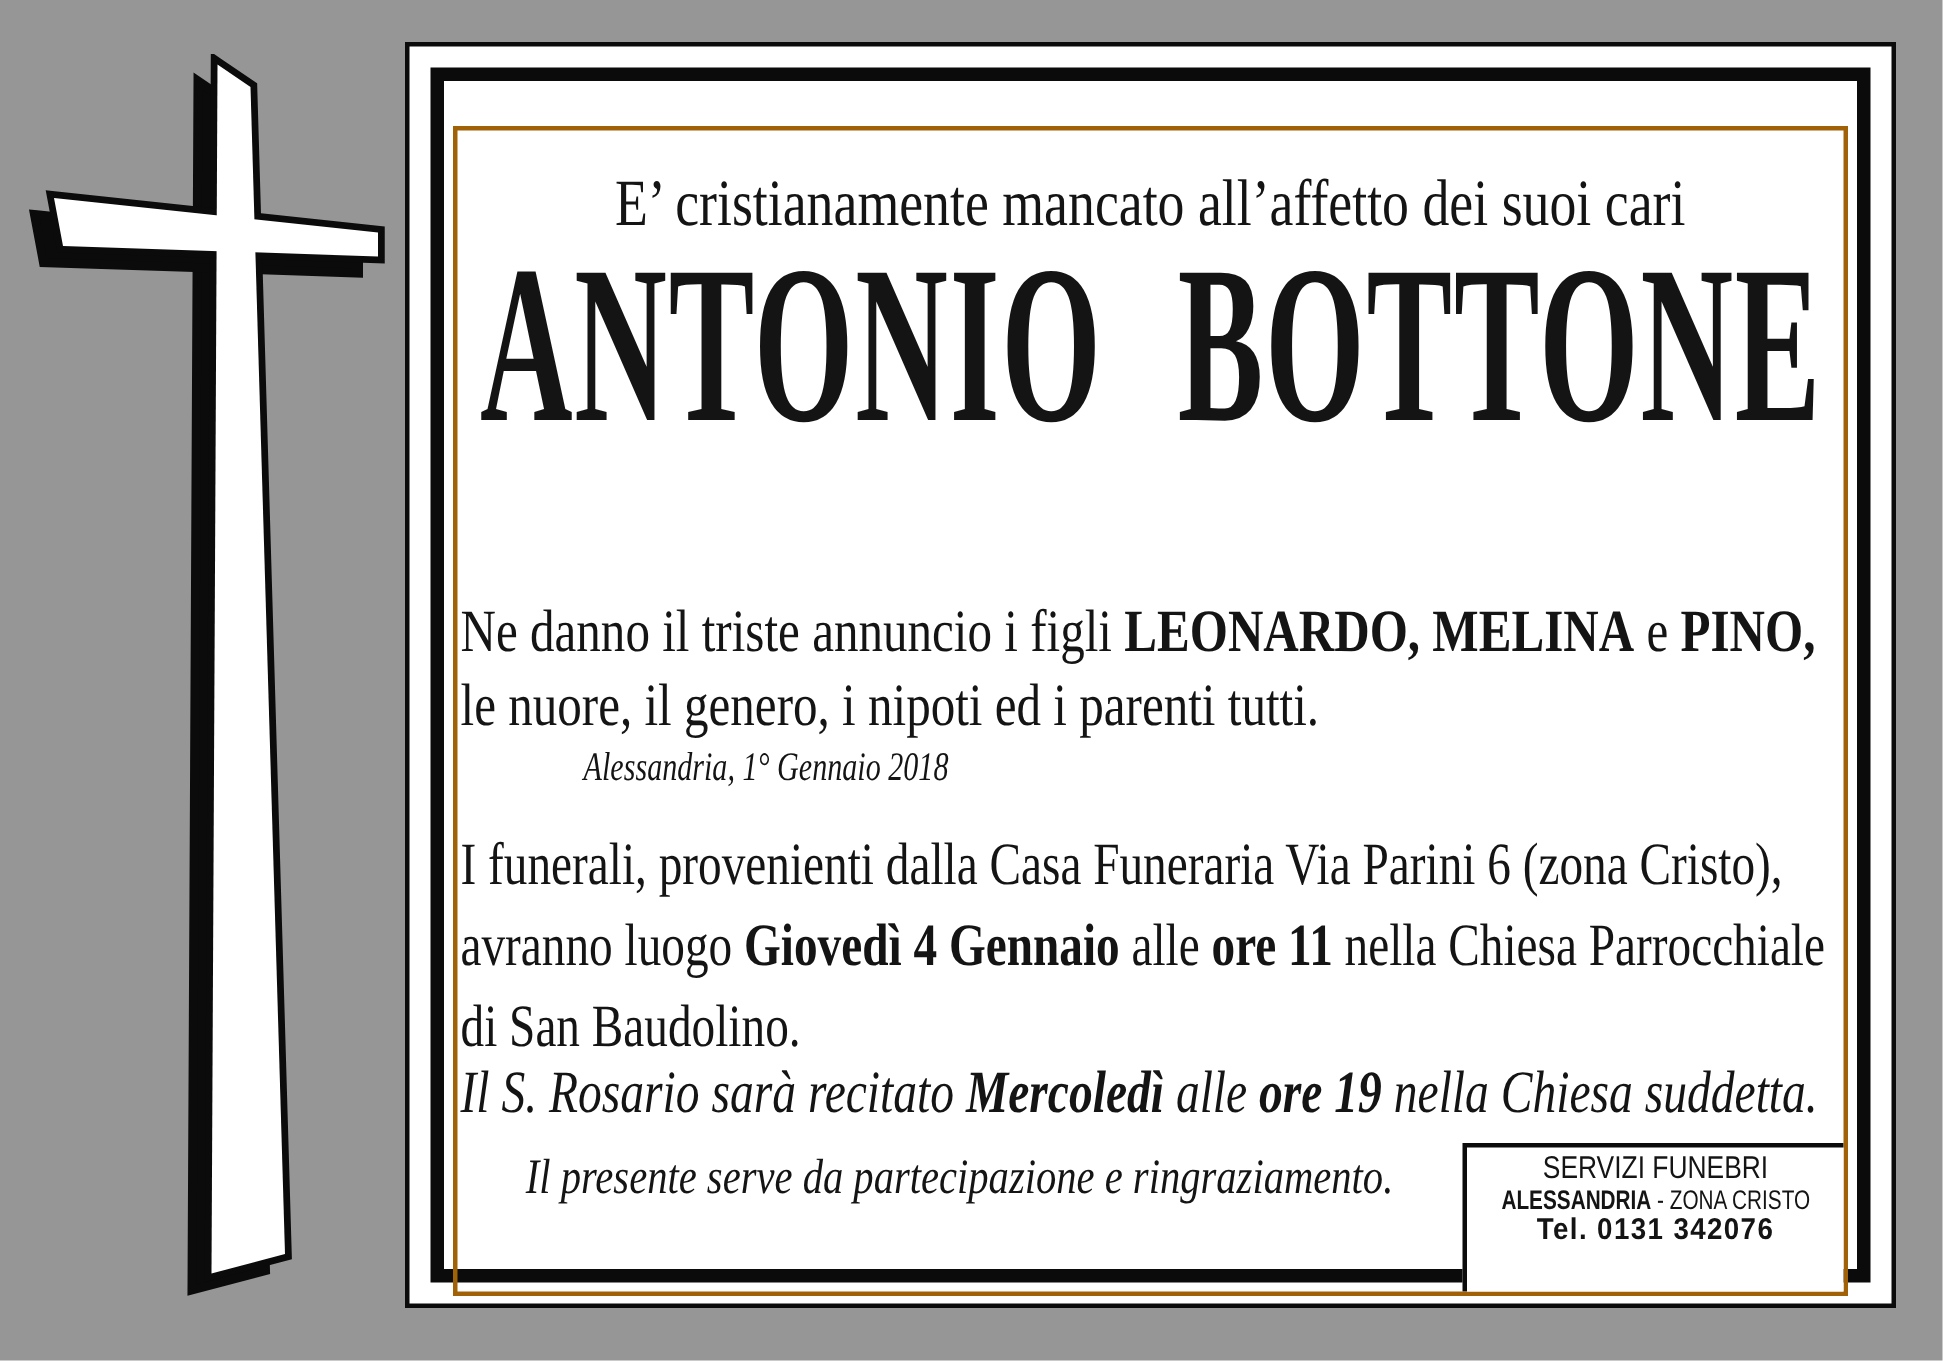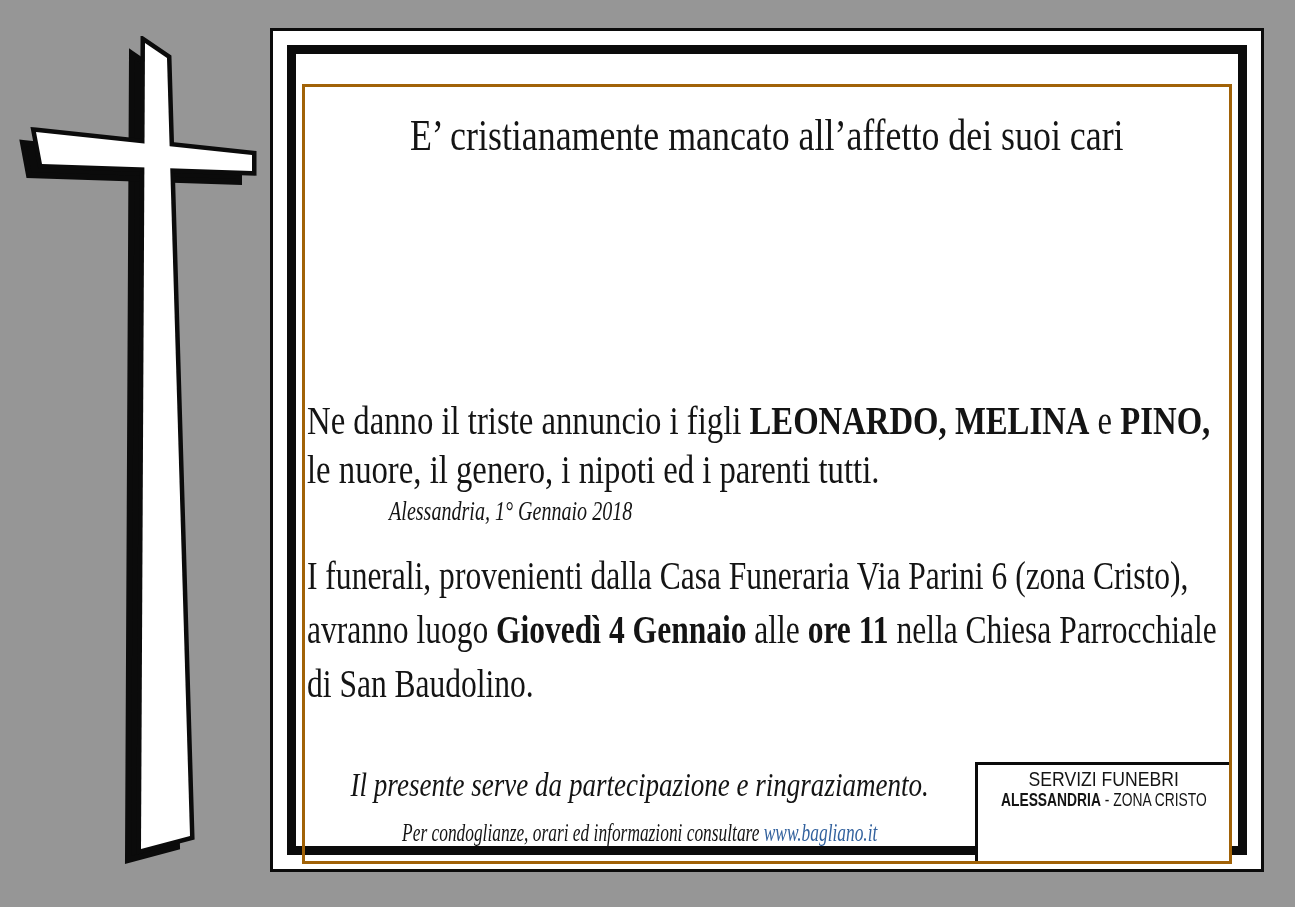--- a/index.html
+++ b/index.html
@@ -84,20 +84,23 @@
   </div>
 
   <div class="card">
     <div class="frame2">
       <div class="frame3">
 
         <div class="row" style="top:24px">
           <div class="fitx o-c intro" style="transform: scaleX(0.815068);">E’ cristianamente mancato all’affetto dei suoi cari</div>
         </div>
 
+        <div class="row" style="top:68px">
+          <h1 class="fitx o-c title" style="transform: scaleX(0.570427);">ANTONIO BOTTONE</h1>
+        </div>
 
 
         <div class="row left" style="top:309px">
           <div class="fitx o-l para" style="transform: scaleX(0.817935);">
             <div class="tline"><span>Ne danno il triste annuncio i figli </span><b>LEONARDO, MELINA</b><span> e </span><b>PINO,</b></div>
             <div class="tline">le nuore, il genero, i nipoti ed i parenti tutti.</div>
           </div>
         </div>
 
         <div class="row right" style="top:408px">
@@ -105,36 +108,39 @@
         </div>
 
         <div class="row left" style="top:462px">
           <div class="fitx o-l para2" style="transform: scaleX(0.787879);">
             <div class="tline">I funerali, provenienti dalla Casa Funeraria Via Parini 6 (zona Cristo),</div>
             <div class="tline"><span>avranno luogo </span><b>Giovedì 4 Gennaio</b><span> alle </span><b>ore 11</b><span> nella Chiesa Parrocchiale</span></div>
             <div class="tline">di San Baudolino.</div>
           </div>
         </div>
 
+        <div class="row left" style="top:618px">
+          <div class="fitx o-l rosary" style="transform: scaleX(0.792469);">
+            <span>Il S. Rosario sarà recitato </span><b>Mercoledì</b><span> alle </span><b>ore 19</b><span> nella Chiesa suddetta.</span>
+          </div>
+        </div>
 
         <div class="row colL" style="top:679px">
           <div class="fitx o-c partic" style="transform: scaleX(0.819858);">Il presente serve da partecipazione e ringraziamento.</div>
         </div>
 
-        <div class="row colL" style="top:731px">
-          <div class="fitx o-c condo" style="transform: scaleX(0.668073);">
-            <span>Per condoglianze, orari ed informazioni consultare </span><a href="#" style="color:#33629e">www.bagliano.it</a>
-          </div>
-        </div>
 
         <div class="logo">
           <div class="lrow">
               <div class="fitx o-c tagline" style="transform: scaleX(0.837989);">SERVIZI FUNEBRI</div>
             </div>
           <div class="lrow">
               <div class="fitx o-c city" style="transform: scaleX(0.768657);"><b>ALESSANDRIA</b><span> - ZONA CRISTO</span></div>
+            </div>
+          <div class="lrow">
+              <div class="fitx o-c phone" style="transform: scaleX(0.923977);">Tel. 0131 342076</div>
             </div>
         </div>
 
       </div>
     </div>
   </div>
 </div>
 
 </body></html>

